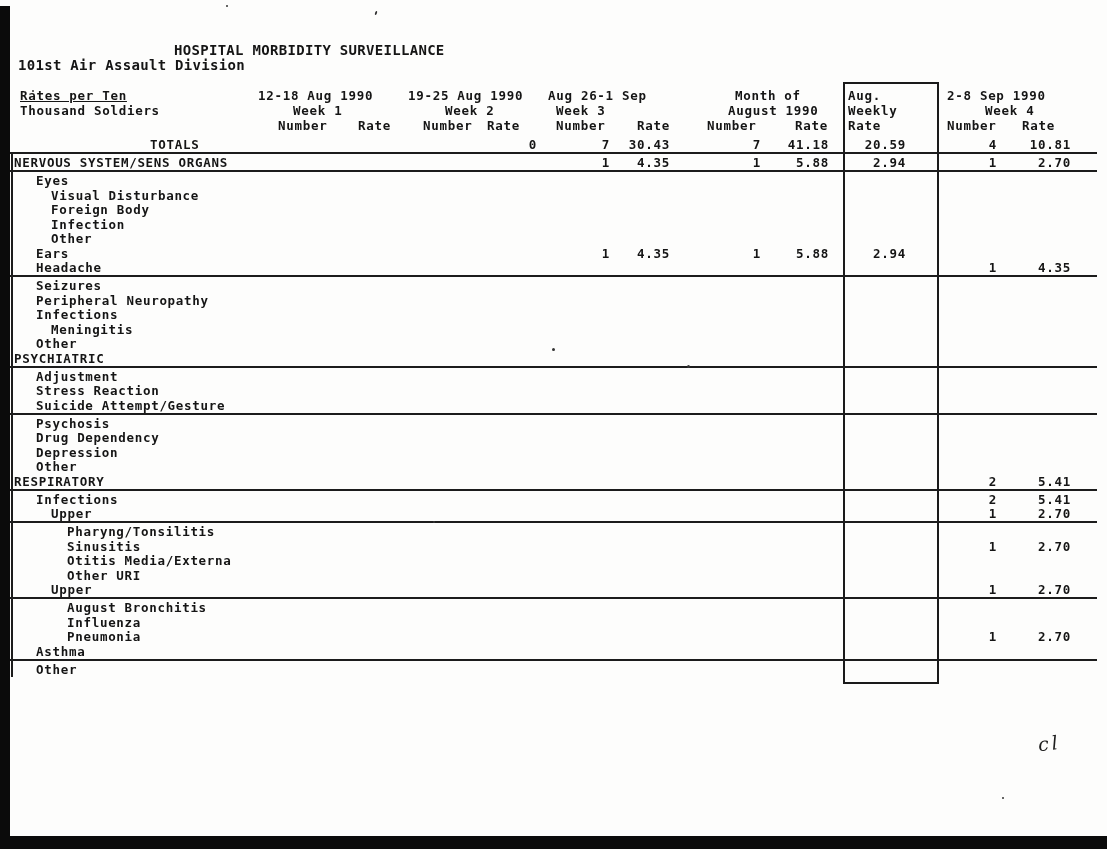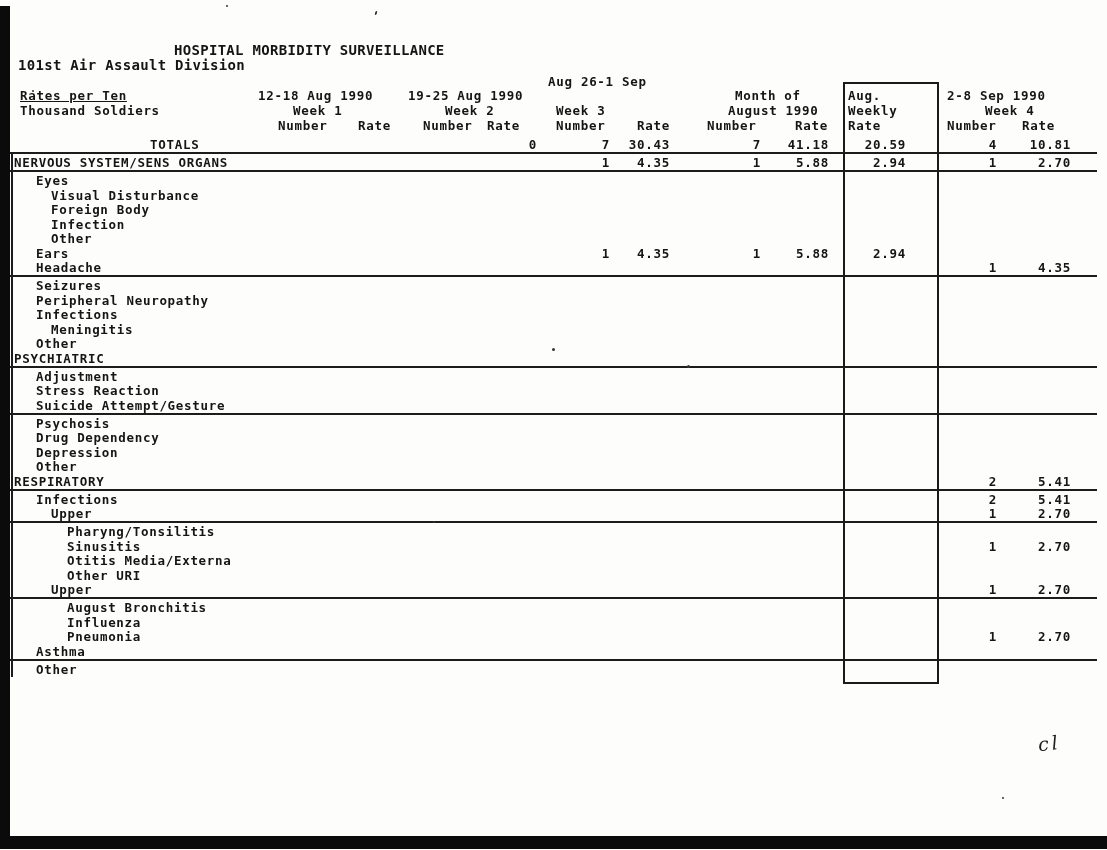--- a/index.html
+++ b/index.html
@@ -42,21 +42,21 @@
 
   <div class="vline" style="left:11px;top:152px;height:525px;"></div>
 
   <div id="dyn">
       <div class="t" style="left: 20px; top: 89px; text-decoration: underline;">Rates per Ten</div>
       <div class="t" style="left: 20px; top: 104px;">Thousand Soldiers</div>
       <div class="t" style="left: 258px; top: 89px;">12-18 Aug 1990</div>
       <div class="t" style="left: 293px; top: 104px;">Week 1</div>
       <div class="t" style="left: 408px; top: 89px;">19-25 Aug 1990</div>
       <div class="t" style="left: 445px; top: 104px;">Week 2</div>
-      <div class="t" style="left: 548px; top: 75px; text-align: center;">Aug 26-1 Sep</div>
+      <div class="t" style="left: 548px; top: 89px; text-align: center;">Aug 26-1 Sep</div>
       <div class="t" style="left: 556px; top: 104px;">Week 3</div>
       <div class="t" style="left: 735px; top: 89px;">Month of</div>
       <div class="t" style="left: 728px; top: 104px;">August 1990</div>
       <div class="t" style="left: 848px; top: 89px;">Aug.</div>
       <div class="t" style="left: 848px; top: 104px;">Weekly</div>
       <div class="t" style="left: 848px; top: 119px;">Rate</div>
       <div class="t" style="left: 947px; top: 89px;">2-8 Sep 1990</div>
       <div class="t" style="left: 985px; top: 104px;">Week 4</div>
       <div class="t" style="left: 278px; top: 119px;">Number</div>
       <div class="t" style="left: 358px; top: 119px;">Rate</div>

